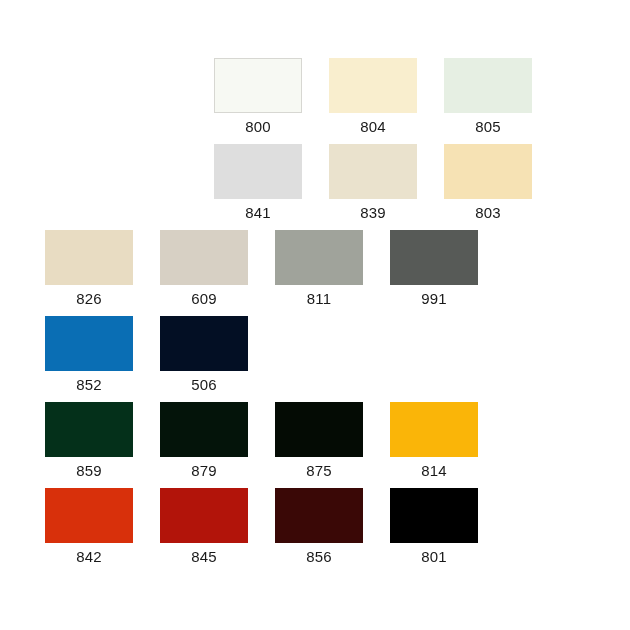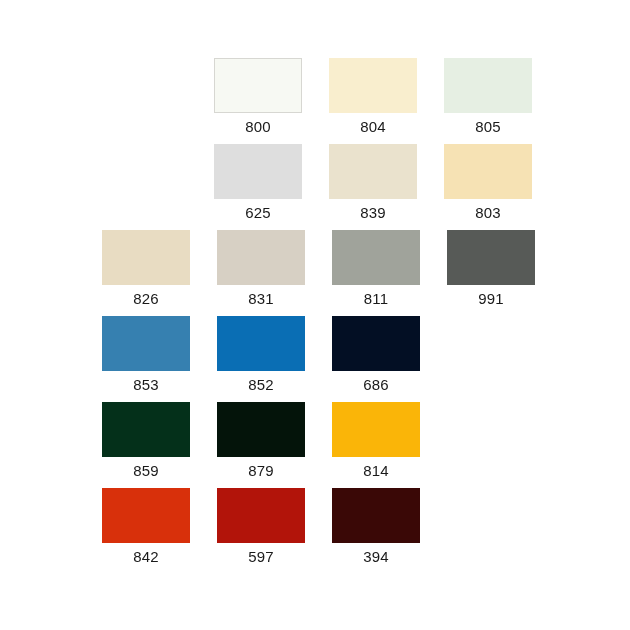--- a/index.html
+++ b/index.html
@@ -19,21 +19,21 @@
     width: 526px;
     height: 630px;
     box-sizing: border-box;
     padding-top: 58px;
   }
   .swatch-row {
     display: flex;
     justify-content: flex-start;
     align-items: flex-start;
     margin: 0 0 8px 0;
-    padding-left: 102px;
+    padding-left: 45px;
     box-sizing: border-box;
   }
   .swatch-row.indent-1 {
     padding-left: 214px;
   }
   .swatch-cell {
     width: 88px;
     margin-right: 27px;
     display: flex;
     flex-direction: column;
@@ -78,84 +78,88 @@
         <div class="swatch-label">804</div>
       </div>
       <div class="swatch-cell">
         <div class="swatch-chip" style="background-color: rgb(230, 239, 227);"></div>
         <div class="swatch-label">805</div>
       </div>
     </div>
     <div class="swatch-row indent-1">
       <div class="swatch-cell">
         <div class="swatch-chip" style="background-color: rgb(222, 222, 222);"></div>
-        <div class="swatch-label">625</div>
+        <div class="swatch-label">841</div>
       </div>
       <div class="swatch-cell">
         <div class="swatch-chip" style="background-color: rgb(234, 226, 205);"></div>
         <div class="swatch-label">839</div>
       </div>
       <div class="swatch-cell">
         <div class="swatch-chip" style="background-color: rgb(246, 226, 180);"></div>
         <div class="swatch-label">803</div>
       </div>
     </div>
     <div class="swatch-row">
       <div class="swatch-cell">
         <div class="swatch-chip" style="background-color: rgb(232, 220, 194);"></div>
         <div class="swatch-label">826</div>
       </div>
       <div class="swatch-cell">
         <div class="swatch-chip" style="background-color: rgb(215, 208, 196);"></div>
-        <div class="swatch-label">831</div>
+        <div class="swatch-label">609</div>
       </div>
       <div class="swatch-cell">
         <div class="swatch-chip" style="background-color: rgb(160, 163, 155);"></div>
         <div class="swatch-label">811</div>
       </div>
       <div class="swatch-cell">
         <div class="swatch-chip" style="background-color: rgb(87, 90, 87);"></div>
         <div class="swatch-label">991</div>
       </div>
     </div>
     <div class="swatch-row">
       <div class="swatch-cell">
-        <div class="swatch-chip" style="background-color: rgb(54, 128, 176);"></div>
-        <div class="swatch-label">853</div>
-      </div>
-      <div class="swatch-cell">
         <div class="swatch-chip" style="background-color: rgb(10, 110, 180);"></div>
         <div class="swatch-label">852</div>
       </div>
       <div class="swatch-cell">
         <div class="swatch-chip" style="background-color: rgb(3, 15, 36);"></div>
-        <div class="swatch-label">686</div>
+        <div class="swatch-label">506</div>
       </div>
     </div>
     <div class="swatch-row">
       <div class="swatch-cell">
         <div class="swatch-chip" style="background-color: rgb(4, 48, 26);"></div>
         <div class="swatch-label">859</div>
       </div>
       <div class="swatch-cell">
         <div class="swatch-chip" style="background-color: rgb(4, 20, 10);"></div>
         <div class="swatch-label">879</div>
+      </div>
+      <div class="swatch-cell">
+        <div class="swatch-chip" style="background-color: rgb(4, 11, 4);"></div>
+        <div class="swatch-label">875</div>
       </div>
       <div class="swatch-cell">
         <div class="swatch-chip" style="background-color: rgb(250, 181, 8);"></div>
         <div class="swatch-label">814</div>
       </div>
     </div>
     <div class="swatch-row">
       <div class="swatch-cell">
         <div class="swatch-chip" style="background-color: rgb(216, 48, 11);"></div>
         <div class="swatch-label">842</div>
       </div>
       <div class="swatch-cell">
         <div class="swatch-chip" style="background-color: rgb(178, 20, 10);"></div>
-        <div class="swatch-label">597</div>
+        <div class="swatch-label">845</div>
       </div>
       <div class="swatch-cell">
         <div class="swatch-chip" style="background-color: rgb(58, 8, 6);"></div>
-        <div class="swatch-label">394</div>
+        <div class="swatch-label">856</div>
+      </div>
+      <div class="swatch-cell">
+        <div class="swatch-chip" style="background-color: rgb(0, 0, 0);"></div>
+        <div class="swatch-label">801</div>
       </div>
     </div>
   </div>
 
 </body></html>

